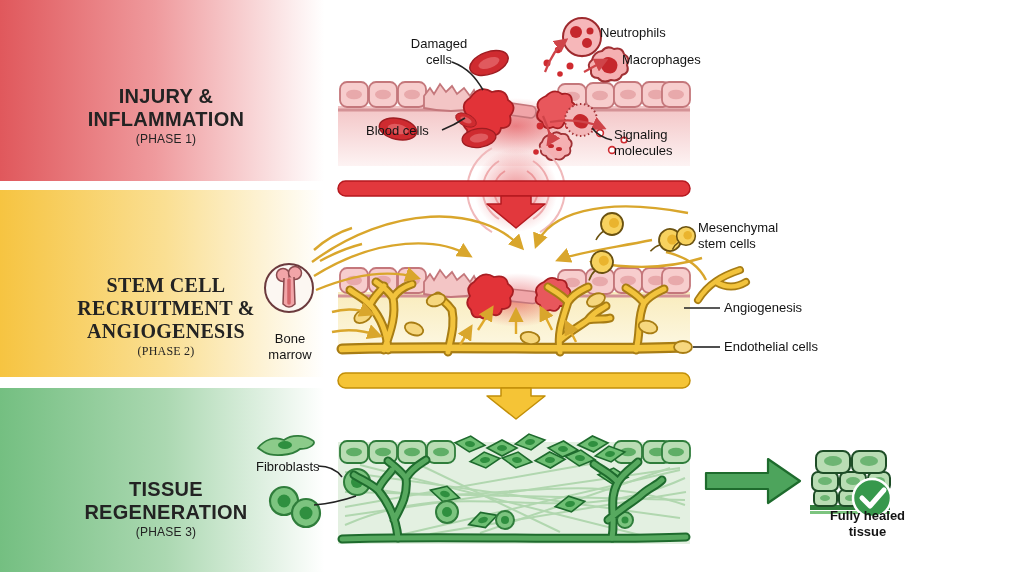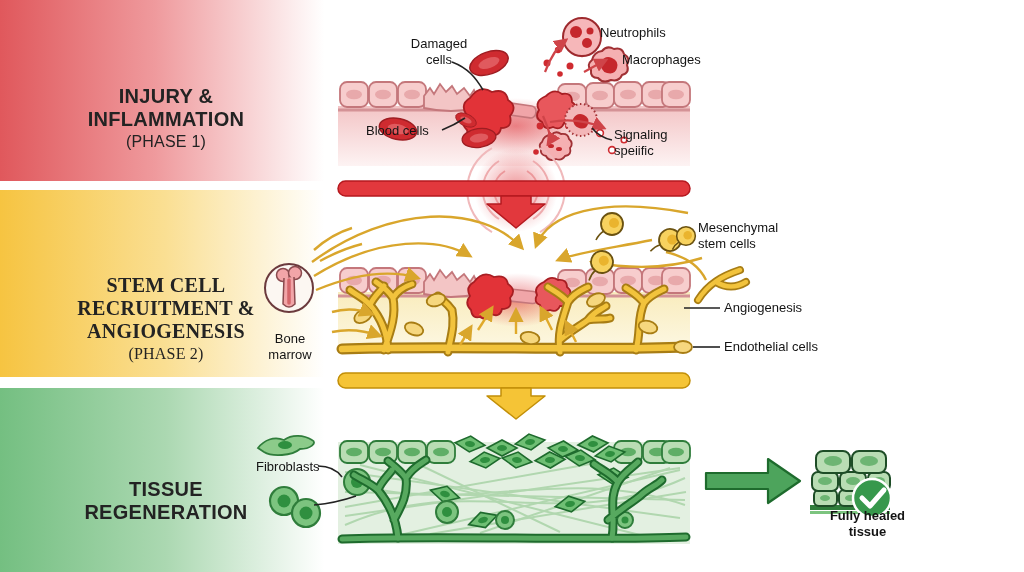--- a/index.html
+++ b/index.html
@@ -4,21 +4,21 @@
 <style>
   html,body{margin:0;padding:0;background:#fff;}
   .stage{position:relative;width:1024px;height:572px;background:#ffffff;overflow:hidden;
          font-family:"Liberation Sans",sans-serif;}
   .band{position:absolute;left:0;width:345px;}
   .band-red{top:0;height:181px;background:linear-gradient(to right,#e0585c 0%,#ef9a9d 45%,#ffffff 94%);}
   .band-yellow{top:190px;height:187px;background:linear-gradient(to right,#f6c441 0%,#fadf93 48%,#ffffff 94%);}
   .band-green{top:388px;height:184px;background:linear-gradient(to right,#74bf81 0%,#abd8b1 48%,#ffffff 94%);}
   .panel-title{position:absolute;left:16px;width:300px;text-align:center;color:#232323;
                font-weight:bold;font-size:20px;line-height:1.15;white-space:pre-line;letter-spacing:.3px;}
-  .phase-label{font-weight:400;font-size:16px;margin-top:2px;letter-spacing:.2px;}
+  .phase-label{font-weight:400;font-size:12px;margin-top:2px;letter-spacing:.2px;}
   .t1{top:62px;} .t2{top:251px;font-family:Liberation Serif, serif;} .t3{top:455px;}
   .lbl{position:absolute;font-size:13px;color:#141414;line-height:1.2;white-space:pre-line;}
   .ctr{text-align:center;}
   svg.art{position:absolute;left:0;top:0;}
 </style>
 </head>
 <body>
 
 <div class="stage">
 
@@ -33,20 +33,21 @@
   </div>
   <div class="panel-title t2">
     <span>STEM CELL
 RECRUITMENT &amp;
 ANGIOGENESIS</span>
     <div class="phase-label">(PHASE 2)</div>
   </div>
   <div class="panel-title t3">
     <span>TISSUE
 REGENERATION</span>
+    <div class="phase-label">(PHASE 3)</div>
   </div>
 
   <svg class="art" width="1024" height="572" viewBox="0 0 1024 572">
     <defs>
       <marker id="aRed" viewBox="0 0 10 10" refX="8" refY="5" markerWidth="6.5" markerHeight="6.5" orient="auto">
         <path d="M0,0 L10,5 L0,10 Z" fill="#cf4449"></path>
       </marker>
       <marker id="aYel" viewBox="0 0 10 10" refX="8" refY="5" markerWidth="6.5" markerHeight="6.5" orient="auto">
         <path d="M0,0 L10,5 L0,10 Z" fill="#d9a62c"></path>
       </marker>
@@ -406,21 +407,21 @@
       </g>
     </g>
   </svg>
 
   <div class="lbl ctr" style="left:403px;top:36px;width:72px;">Damaged
 cells</div>
   <div class="lbl" style="left:600px;top:25px;">Neutrophils</div>
   <div class="lbl" style="left:622px;top:52px;">Macrophages</div>
   <div class="lbl" style="left:366px;top:123px;">Blood cells</div>
   <div class="lbl" style="left:614px;top:127px;">Signaling
-speiific</div>
+molecules</div>
 
   <div class="lbl ctr" style="left:257px;top:331px;width:66px;">Bone
 marrow</div>
   <div class="lbl" style="left:698px;top:220px;">Mesenchymal
 stem cells</div>
   <div class="lbl" style="left:724px;top:300px;">Angiogenesis</div>
   <div class="lbl" style="left:724px;top:339px;">Endothelial cells</div>
 
   <div class="lbl" style="left:256px;top:459px;">Fibroblasts</div>
   <div class="lbl ctr" style="left:820px;top:508px;width:95px;font-weight:bold;">Fully healed

